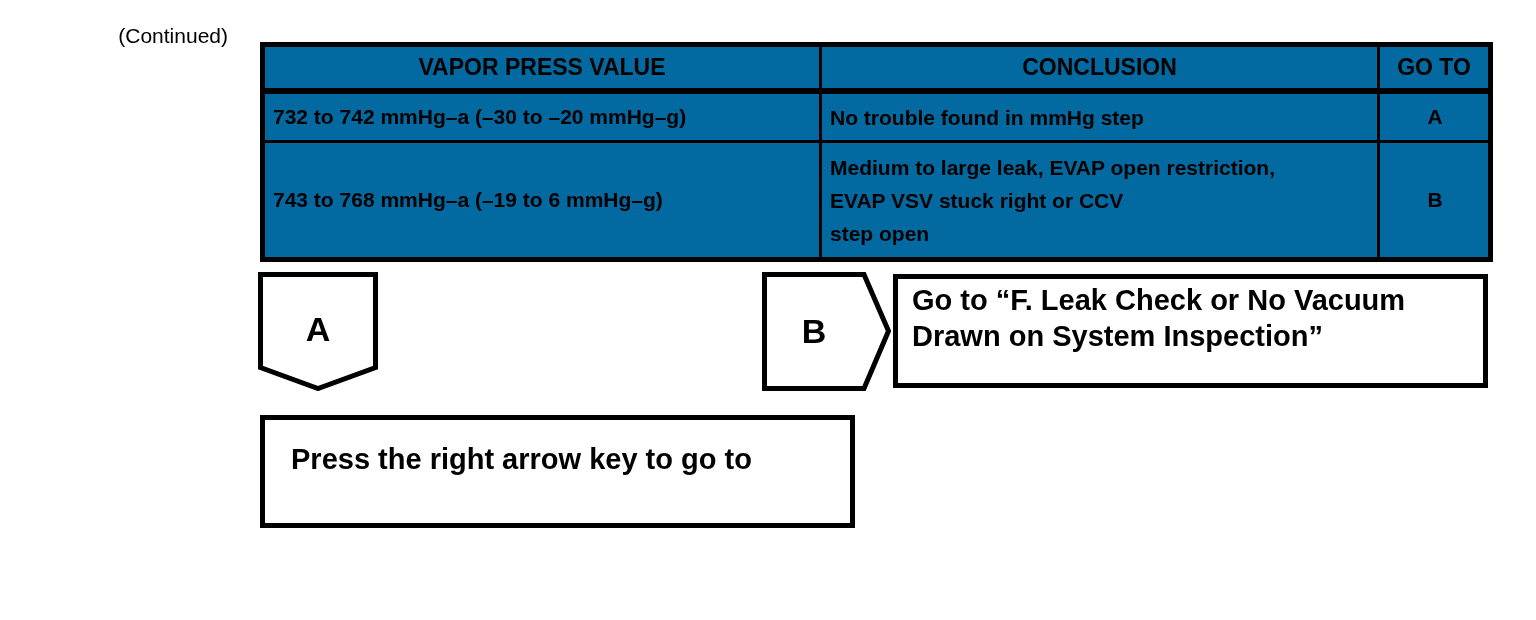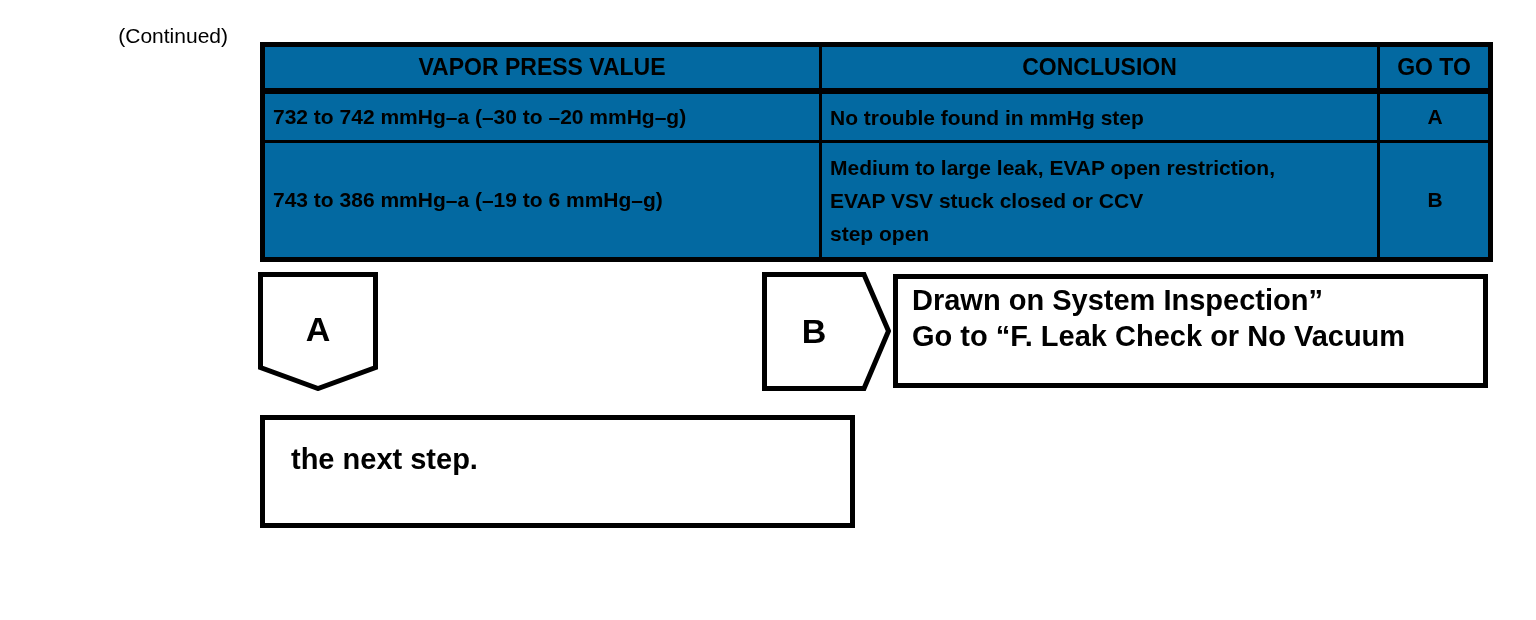--- a/index.html
+++ b/index.html
@@ -136,41 +136,41 @@
   </thead>
   <tbody>
     <tr class="row-1">
       <td>732 to 742 mmHg–a (–30 to –20 mmHg–g)</td>
       <td>
         <div class="cell-line">No trouble found in mmHg step</div>
       </td>
       <td class="goto-cell">A</td>
     </tr>
     <tr class="row-2">
-      <td>743 to 386 mmHg–a (–19 to 6 mmHg–g)</td>
+      <td>743 to 768 mmHg–a (–19 to 6 mmHg–g)</td>
       <td>
         <div class="cell-line">Medium to large leak, EVAP open restriction,</div>
-        <div class="cell-line">EVAP VSV stuck closed or CCV</div>
+        <div class="cell-line">EVAP VSV stuck right or CCV</div>
         <div class="cell-line">step open</div>
       </td>
       <td class="goto-cell">B</td>
     </tr>
   </tbody>
 </table>
 
 <svg class="shape-svg" style="left:258px; top:272px;" width="120" height="119" viewBox="0 0 120 119">
   <polygon points="2.5,2.5 117.5,2.5 117.5,95.5 60,116.5 2.5,95.5"></polygon>
 </svg>
 <div id="label-a" class="connector-label">A</div>
 
 <svg class="shape-svg" style="left:762px; top:272px;" width="129" height="119" viewBox="0 0 129 119">
   <polygon points="2.5,2.5 102,2.5 126.5,59 102,116.5 2.5,116.5"></polygon>
 </svg>
 <div id="label-b" class="connector-label">B</div>
 
 <div class="flow-box goto-box">
+  <div class="box-line">Go to “F. Leak Check or No Vacuum</div>
   <div class="box-line">Drawn on System Inspection”</div>
-  <div class="box-line">Go to “F. Leak Check or No Vacuum</div>
 </div>
 
 <div class="flow-box note-box">
-  <div class="box-line">the next step.</div>
+  <div class="box-line">Press the right arrow key to go to</div>
 </div>
 
 </body></html>

